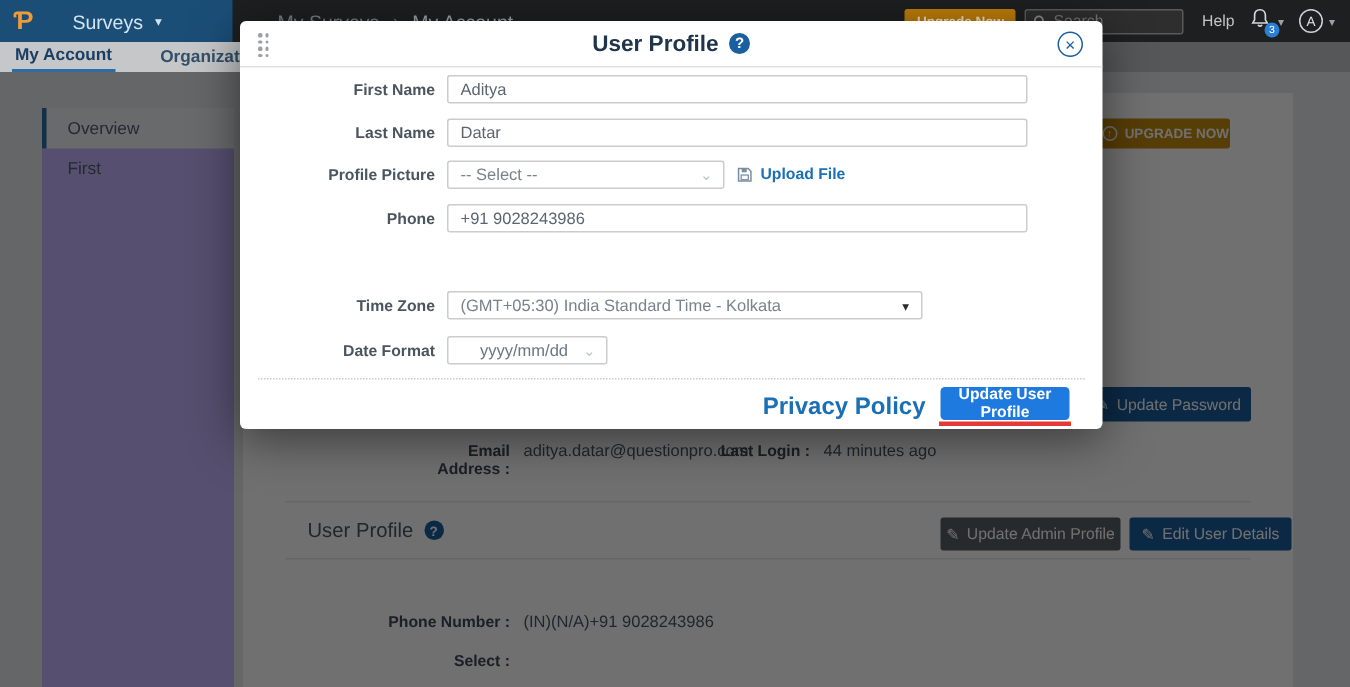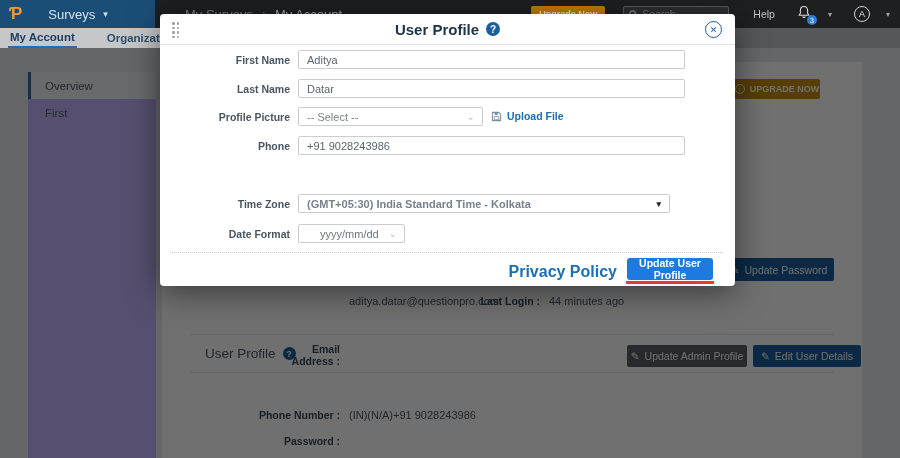--- a/index.html
+++ b/index.html
@@ -7,21 +7,21 @@
   .stage { position:relative; width:900px; height:458px; overflow:hidden; }
 
   
   .navbar { position:absolute; top:0; left:0; width:900px; height:28px; background:#1e1f20; z-index:1; }
   .nav-product { position:absolute; left:0; top:0; width:155px; height:28px; background:#1b4e77; display:flex; align-items:center; }
   .logo { color:#ef9c38; font-size:17px; font-weight:bold; margin-left:9px; }
   .nav-product-label { color:#d3e4f2; font-size:13px; margin-left:26px; }
   .nav-product-caret { color:#d3e4f2; font-size:9px; margin-left:8px; }
   .breadcrumb { position:absolute; left:100px; top:0; height:28px; display:flex; align-items:center; gap:9px; font-size:13px; }
   .crumb-1 { color:#75808a; } .crumb-sep { color:#5d666e; font-size:12px; } .crumb-2 { color:#9aa4ad; }
-  .nav-right { position:absolute; right:0; top:0; height:28px; display:flex; align-items:center;gap:12px; }
+  .nav-right { position:absolute; right:0; top:0; height:28px; display:flex; align-items:center; }
   .upgrade-sm { background:#bf7d08; color:#f3e3c2; font-size:9px; font-weight:bold; border:none; border-radius:2px; height:17px; padding:0 8px; margin-right:6px; cursor:pointer; }
   .searchbox { width:106px; height:17px; background:#2e2e2e; border:1px solid #5a5a5a; border-radius:2px; display:flex; align-items:center; padding:0 5px; margin-right:12px; }
   .searchbox input { background:transparent; border:none; outline:none; color:#9b9b9b; font-size:10.5px; width:80px; margin-left:4px; font-family:"Liberation Sans",sans-serif; }
   .help-label { color:#c4c4c4; font-size:10.5px; margin-right:10px; }
   .bell-wrap { position:relative; width:16px; height:18px; margin-right:3px; }
   .badge { position:absolute; right:-4px; bottom:-2px; width:10px; height:10px; background:#2a7fd4; border-radius:50%; color:#fff; font-size:7px; display:flex; align-items:center; justify-content:center; }
   .mini-caret { color:#9aa0a5; font-size:8px; margin-right:10px; }
   .avatar { width:16px; height:16px; border:1.4px solid #cfd3d6; border-radius:50%; color:#dfe2e4; font-size:9px; display:flex; align-items:center; justify-content:center; margin-right:4px; }
 
   
@@ -135,21 +135,21 @@
         <span class="circ-ic">↑</span>
         <span>UPGRADE NOW</span>
       </button>
 
       <button class="btn btn-navy btn-upd-pass">
         <span>✎</span>
         <span>Update Password</span>
       </button>
 
       <div class="fieldrow" style="left:108px; top:233px; width:260px;">
-        <div class="flabel" style="width:70px;margin-top:48px;">Email Address :</div>
+        <div class="flabel" style="width:70px;">Email Address :</div>
         <div class="fvalue">aditya.datar@questionpro.com</div>
       </div>
       <div class="fieldrow" style="left:318px; top:233px; width:280px;">
         <div class="flabel" style="width:60px;">Last Login :</div>
         <div class="fvalue">44 minutes ago</div>
       </div>
 
       <div class="hr" style="top:272px;"></div>
 
       <div class="sec-title">
@@ -165,21 +165,21 @@
         <span>Edit User Details</span>
       </button>
 
       <div class="hr" style="top:310px;"></div>
 
       <div class="fieldrow" style="left:88px; top:347px; width:400px;">
         <div class="flabel" style="width:90px;">Phone Number :</div>
         <div class="fvalue">(IN)(N/A)+91 9028243986</div>
       </div>
       <div class="fieldrow" style="left:88px; top:373px; width:400px;">
-        <div class="flabel" style="width:90px;">Password :</div>
+        <div class="flabel" style="width:90px;">Select :</div>
         <div class="fvalue"></div>
       </div>
     </div>
   </div>
 
   <div class="overlay-main"></div>
   <div class="overlay-tab"></div>
 
   <div class="modal">
     <div class="modal-header">
@@ -237,21 +237,21 @@
     </div>
 
     <div class="mrow" style="top:122px;padding-left:13px;">
       <div class="mlabel">Phone</div>
       <input class="minput" value="+91 9028243986" style="">
     </div>
 
 
     <div class="mrow" style="top:180px;">
       <div class="mlabel">Time Zone</div>
-      <div class="mselect" style="width:372px;font-weight:bold;">
+      <div class="mselect" style="width:317px;">
         <span>(GMT+05:30) India Standard Time - Kolkata</span>
         <span class="tz-caret">▾</span>
       </div>
     </div>
 
     <div class="mrow" style="top:210px;">
       <div class="mlabel">Date Format</div>
       <div class="mselect" style="width:107px; color:#6b7680;padding-left:21px;">
         <span>yyyy/mm/dd</span>
         <span class="chev">⌄</span>

